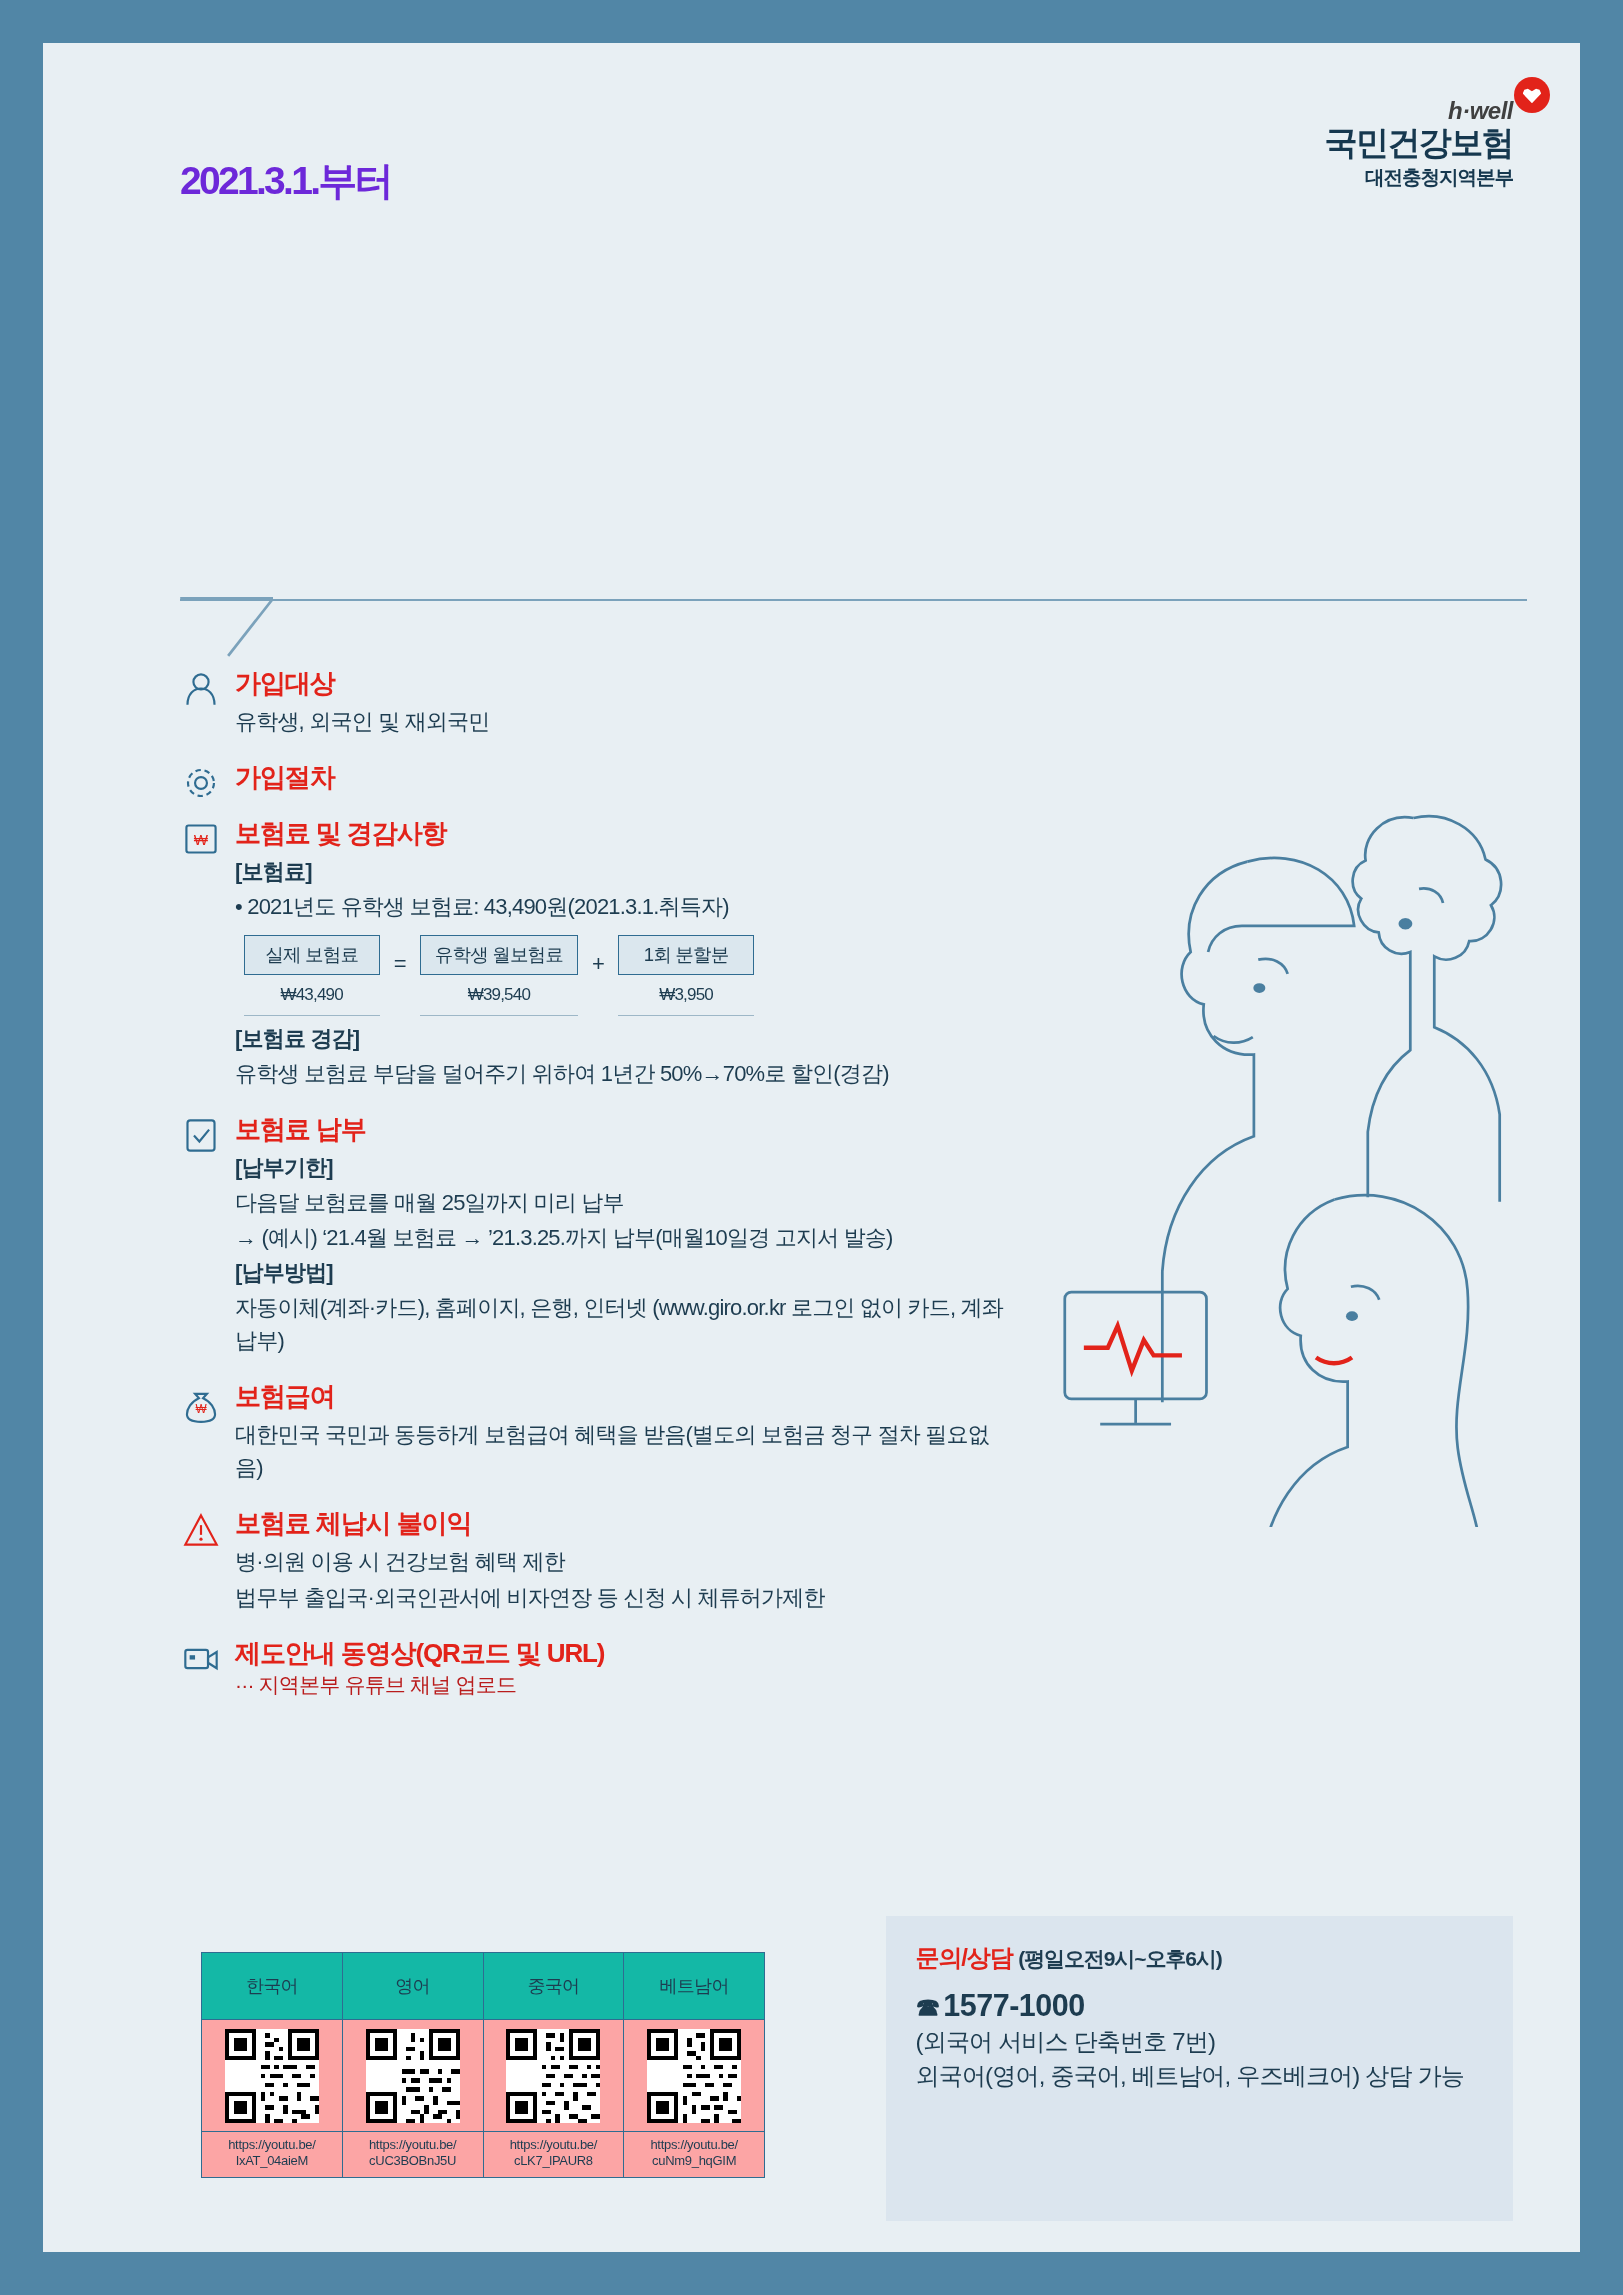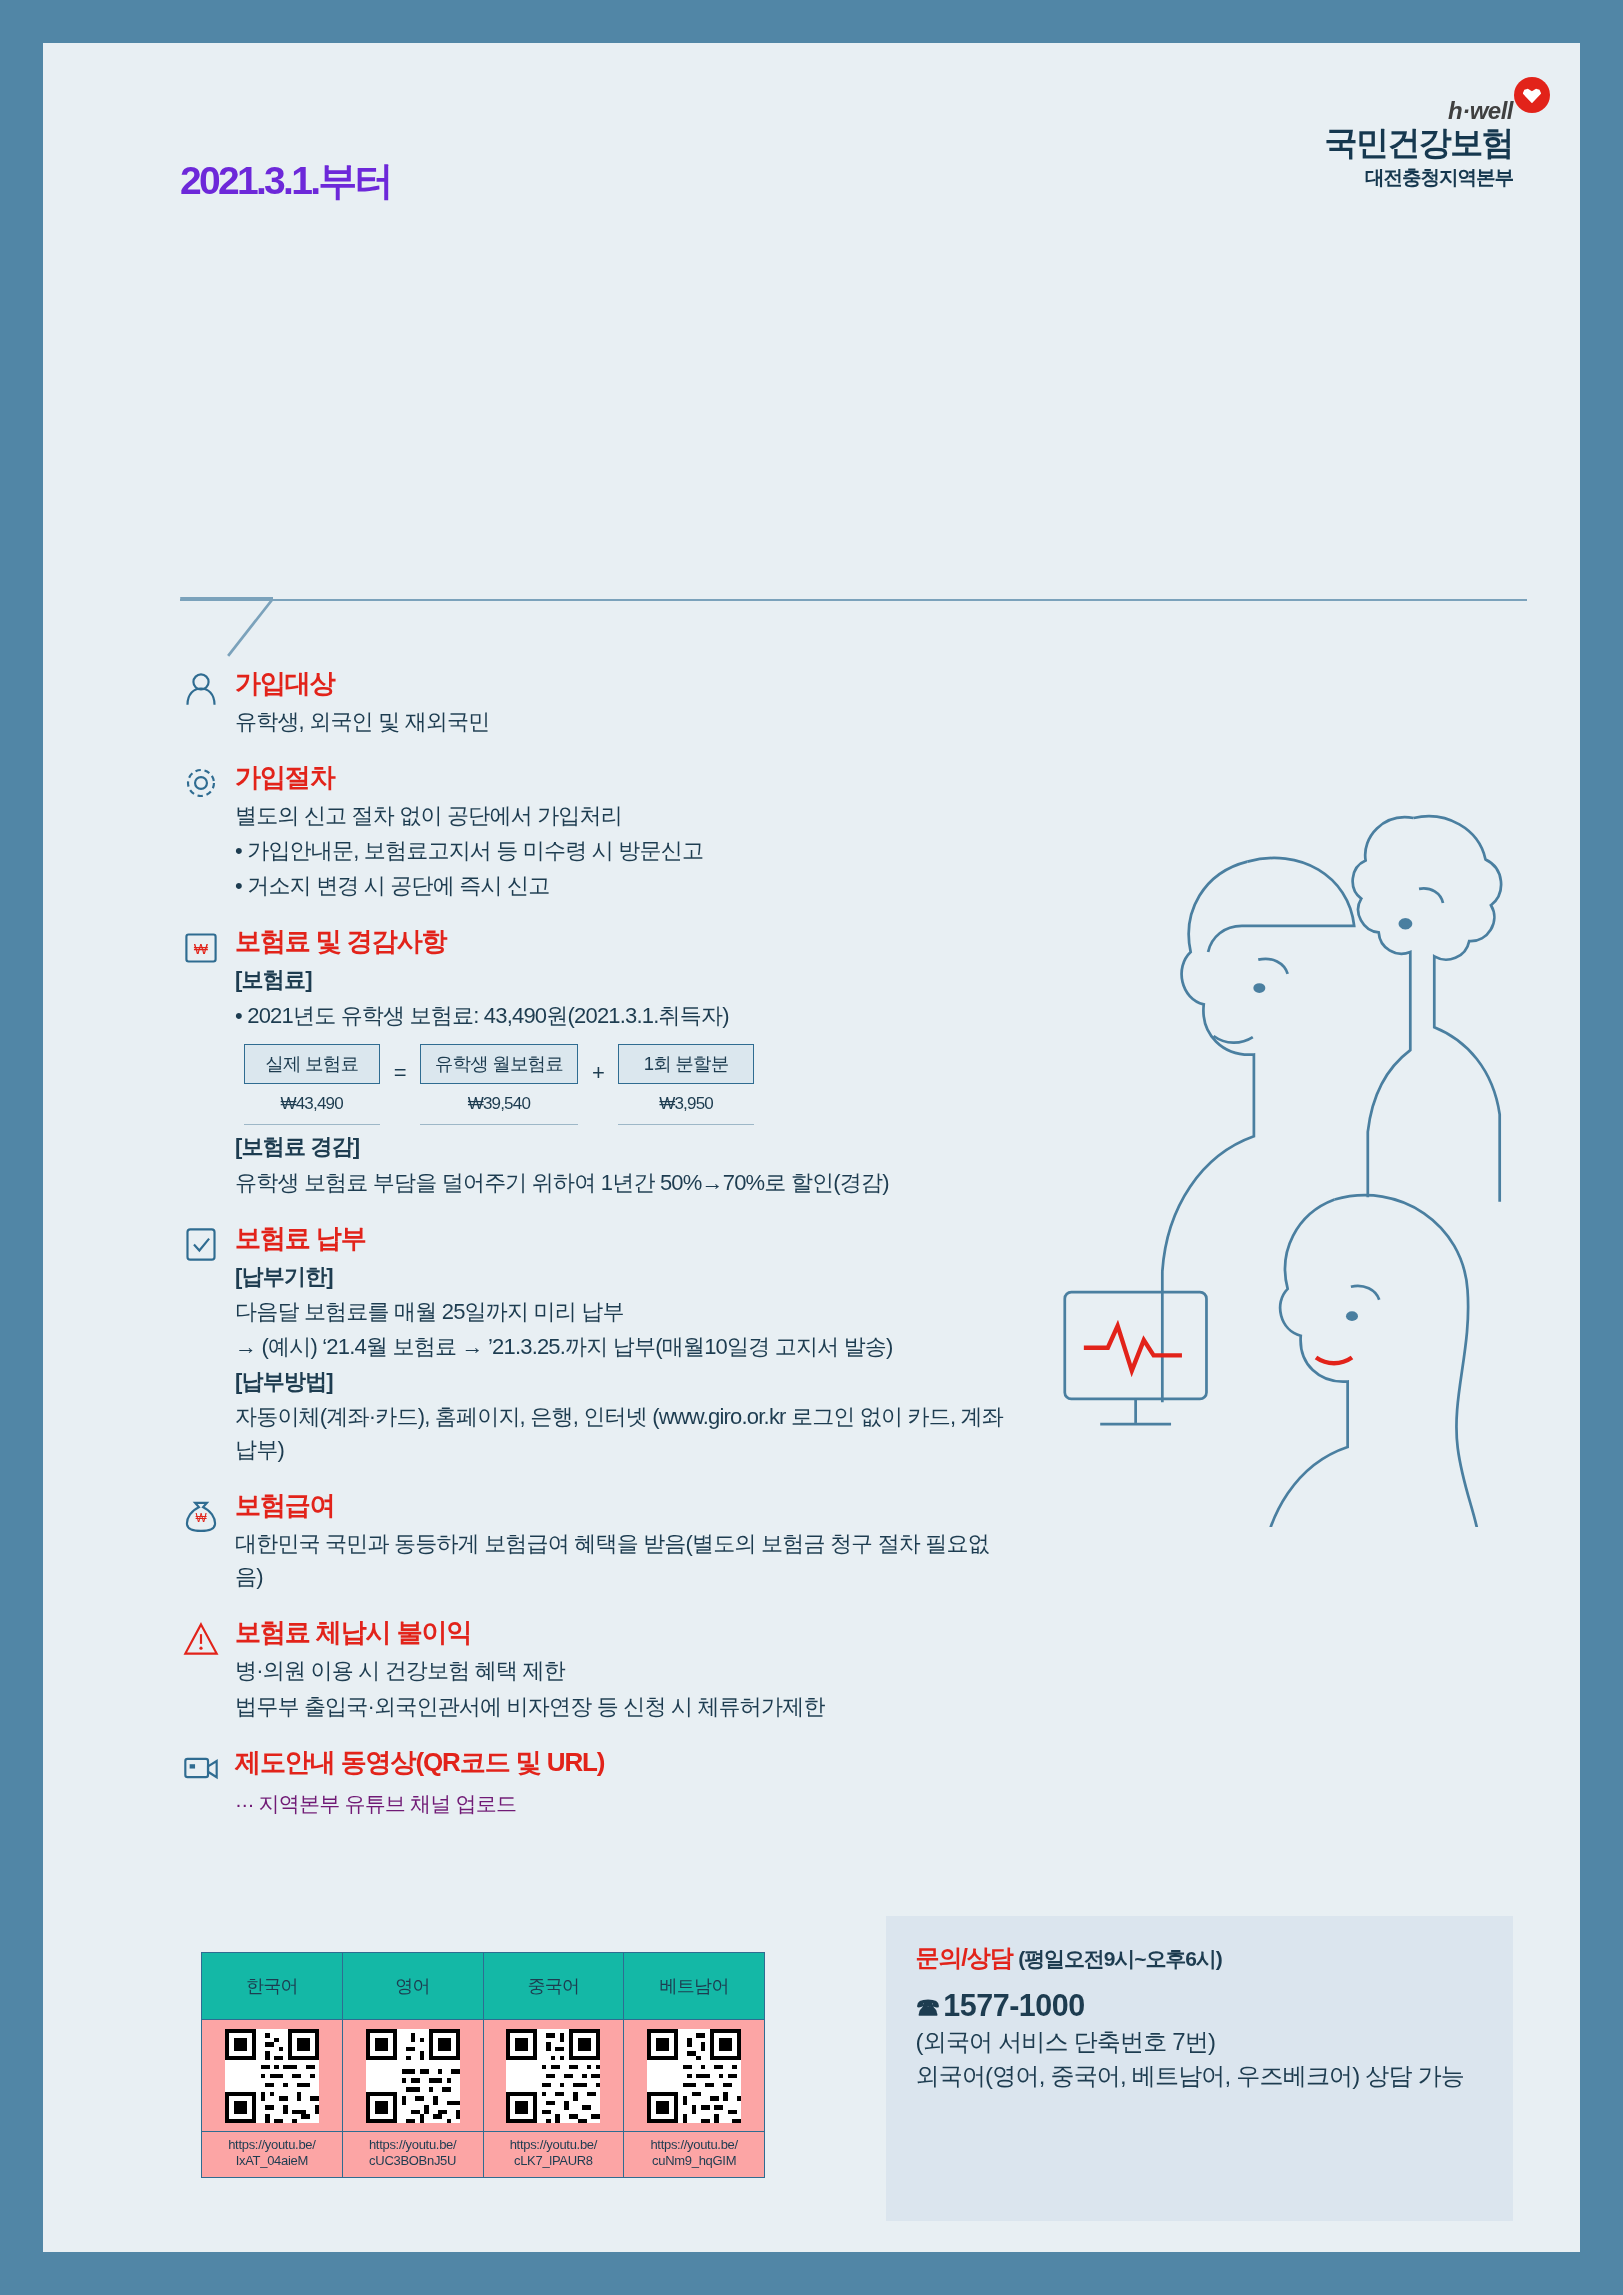--- a/index.html
+++ b/index.html
@@ -153,23 +153,23 @@
     margin-top: 5.5px;
   }
   .sec-body p { margin: 0 0 2.2px 0; }
   .label-blk {
     font-weight: bold;
     color: #1d3c50;
     margin-top: 9.8px;
   }
   .sub-note {
     font-size: 21px;
-    color: #701a75;
+    color: #b91c1c;
     letter-spacing: -0.8px;
-    margin-top: 12px;
+    margin-top: 2px;
   }
 
   
   .calc {
     display: flex;
     align-items: center;
     margin: 12px 0 5.5px 8.7px;
   }
   .calc-item { text-align: center; }
   .calc-head {
@@ -354,25 +354,20 @@
       </div>
 
       <div class="section">
         <svg class="sec-icon" viewBox="0 0 74 74">
           <g fill="none" stroke="#2f6c91" stroke-width="4">
             <circle cx="37" cy="37" r="11"></circle>
             <circle cx="37" cy="37" r="24" stroke-dasharray="10 7"></circle>
           </g>
         </svg>
         <div class="sec-title">가입절차</div>
-        <div class="sec-body">
-          <p>별도의 신고 절차 없이 공단에서 가입처리</p>
-          <p>• 가입안내문, 보험료고지서 등 미수령 시 방문신고</p>
-          <p>• 거소지 변경 시 공단에 즉시 신고</p>
-        </div>
       </div>
 
       <div class="section">
         <svg class="sec-icon" viewBox="0 0 74 74">
           <rect x="10" y="12" width="54" height="50" rx="4" fill="none" stroke="#2f6c91" stroke-width="4"></rect>
           <text x="37" y="48" font-size="28" fill="#e2231a" text-anchor="middle" font-family="Liberation Sans, sans-serif">₩</text>
         </svg>
         <div class="sec-title">보험료 및 경감사항</div>
         <div class="sec-body">
           <p class="label-blk">[보험료]</p>

